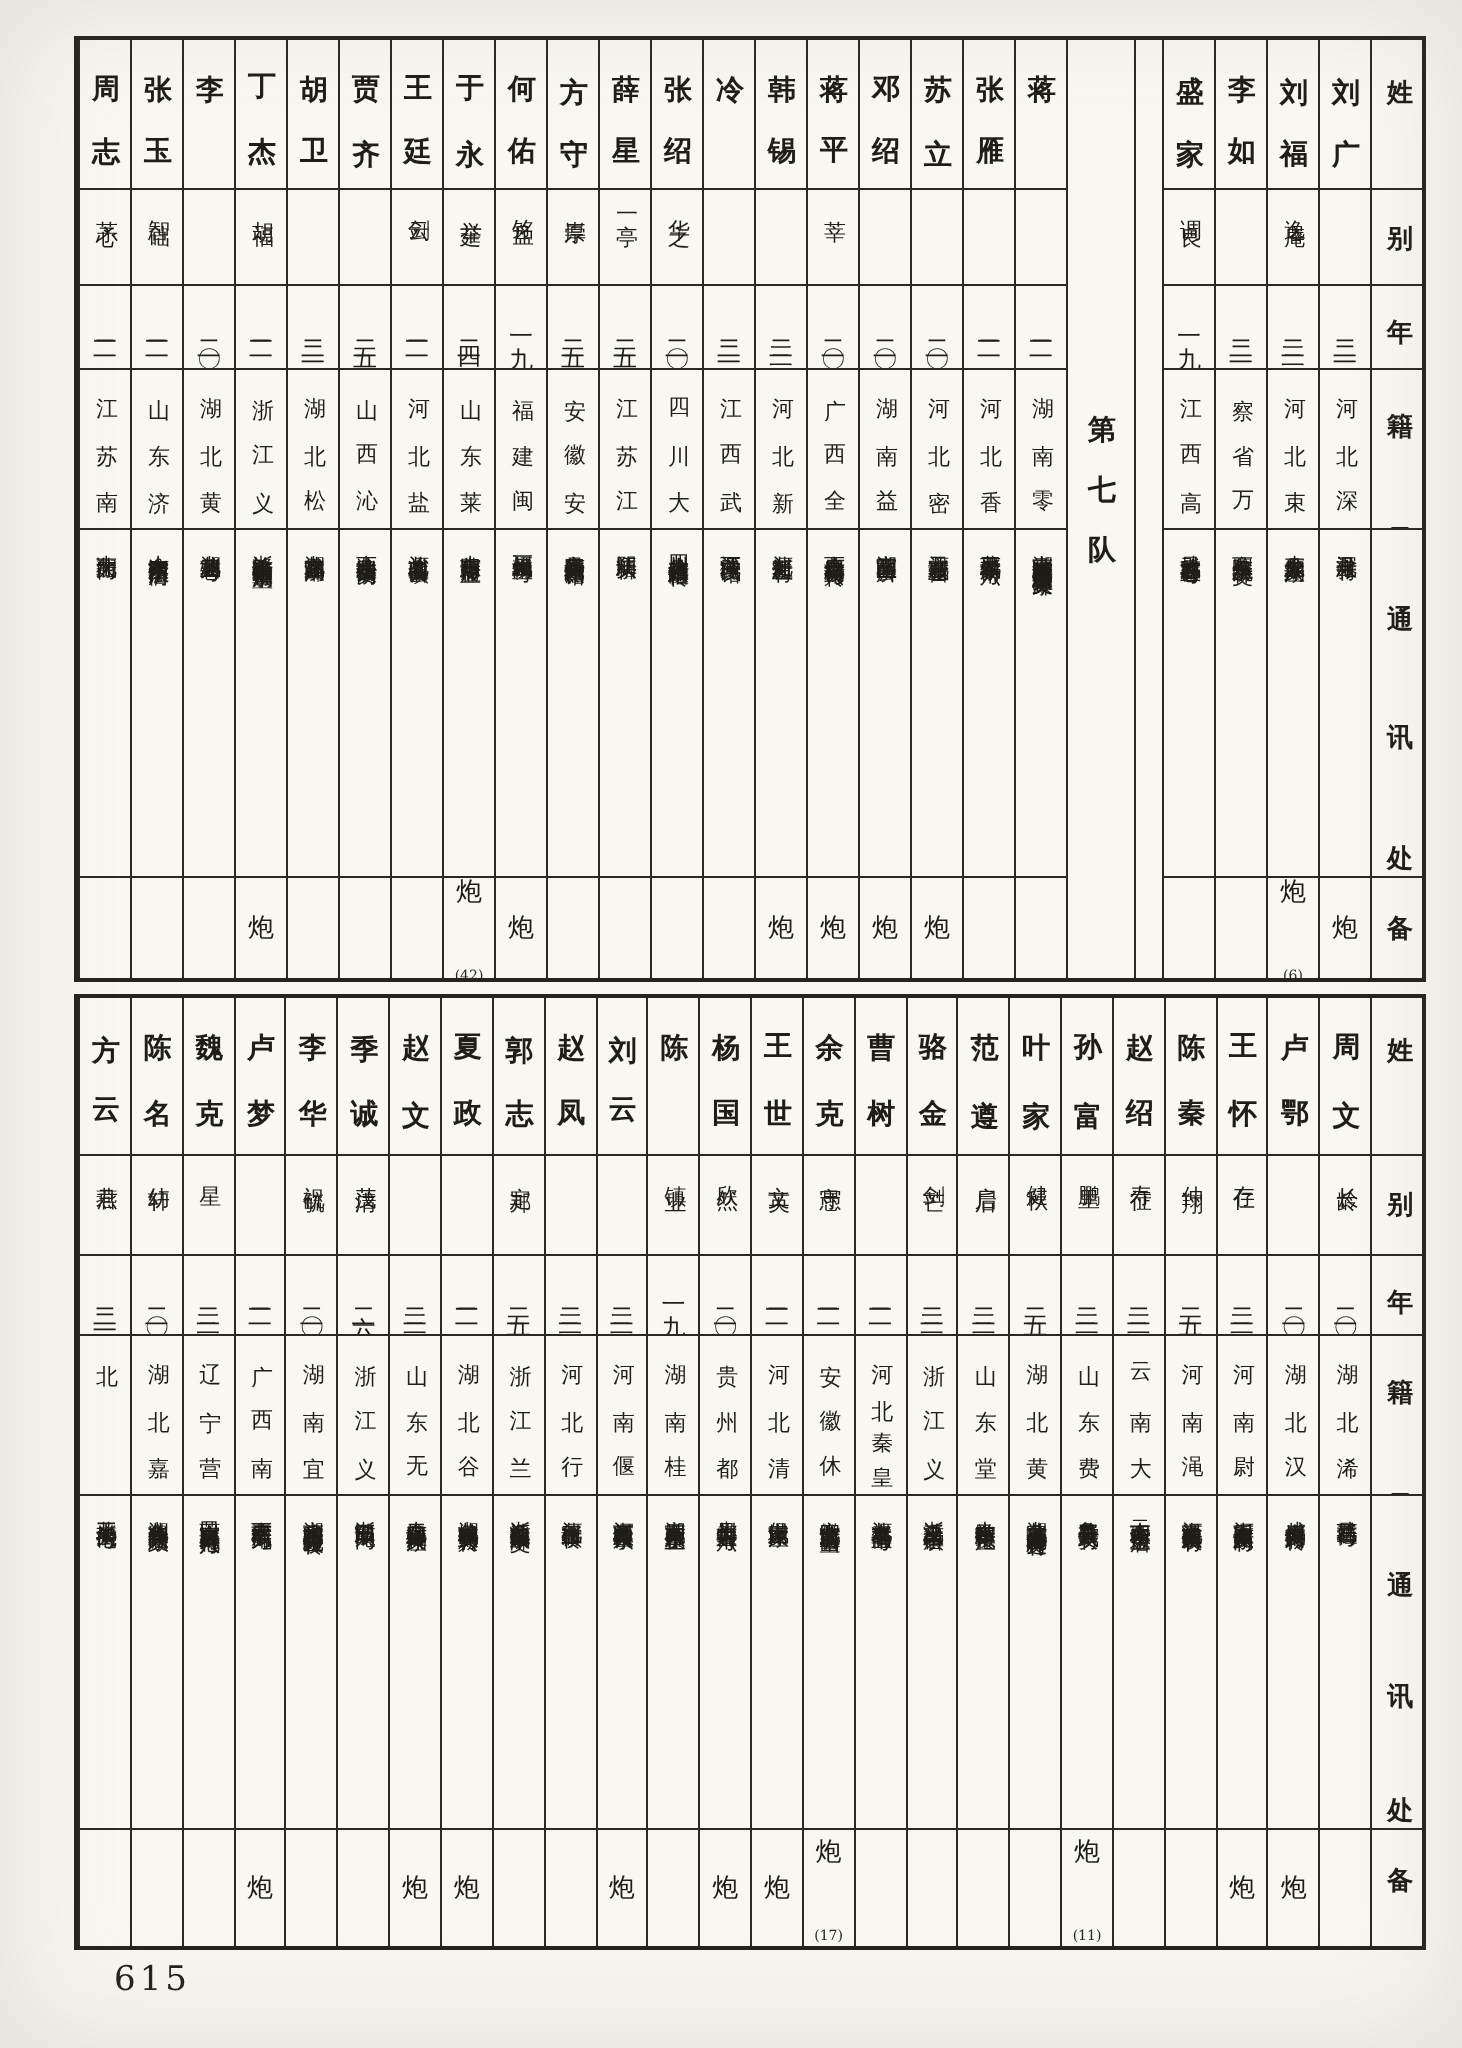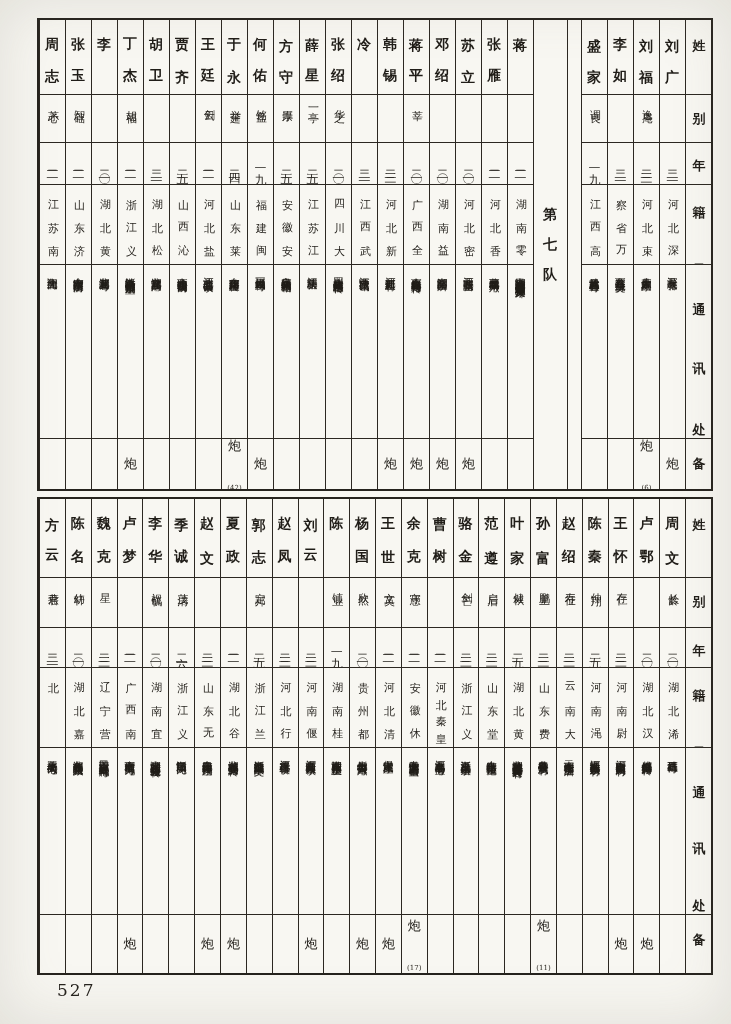--- a/index.html
+++ b/index.html
@@ -1005,14 +1005,14 @@
         </div>
         <div class="cell r3 or">
           <span class="vt two">北平</span>
         </div>
         <div class="cell r4 ad">
           <span class="vt">北平三座门大街七号</span>
         </div>
         <div class="cell r5 rm"></div>
       </div>
     </div>
-  <div class="pageno">527</div>
+  <div class="pageno">615</div>
 </div>
 
 </body></html>

